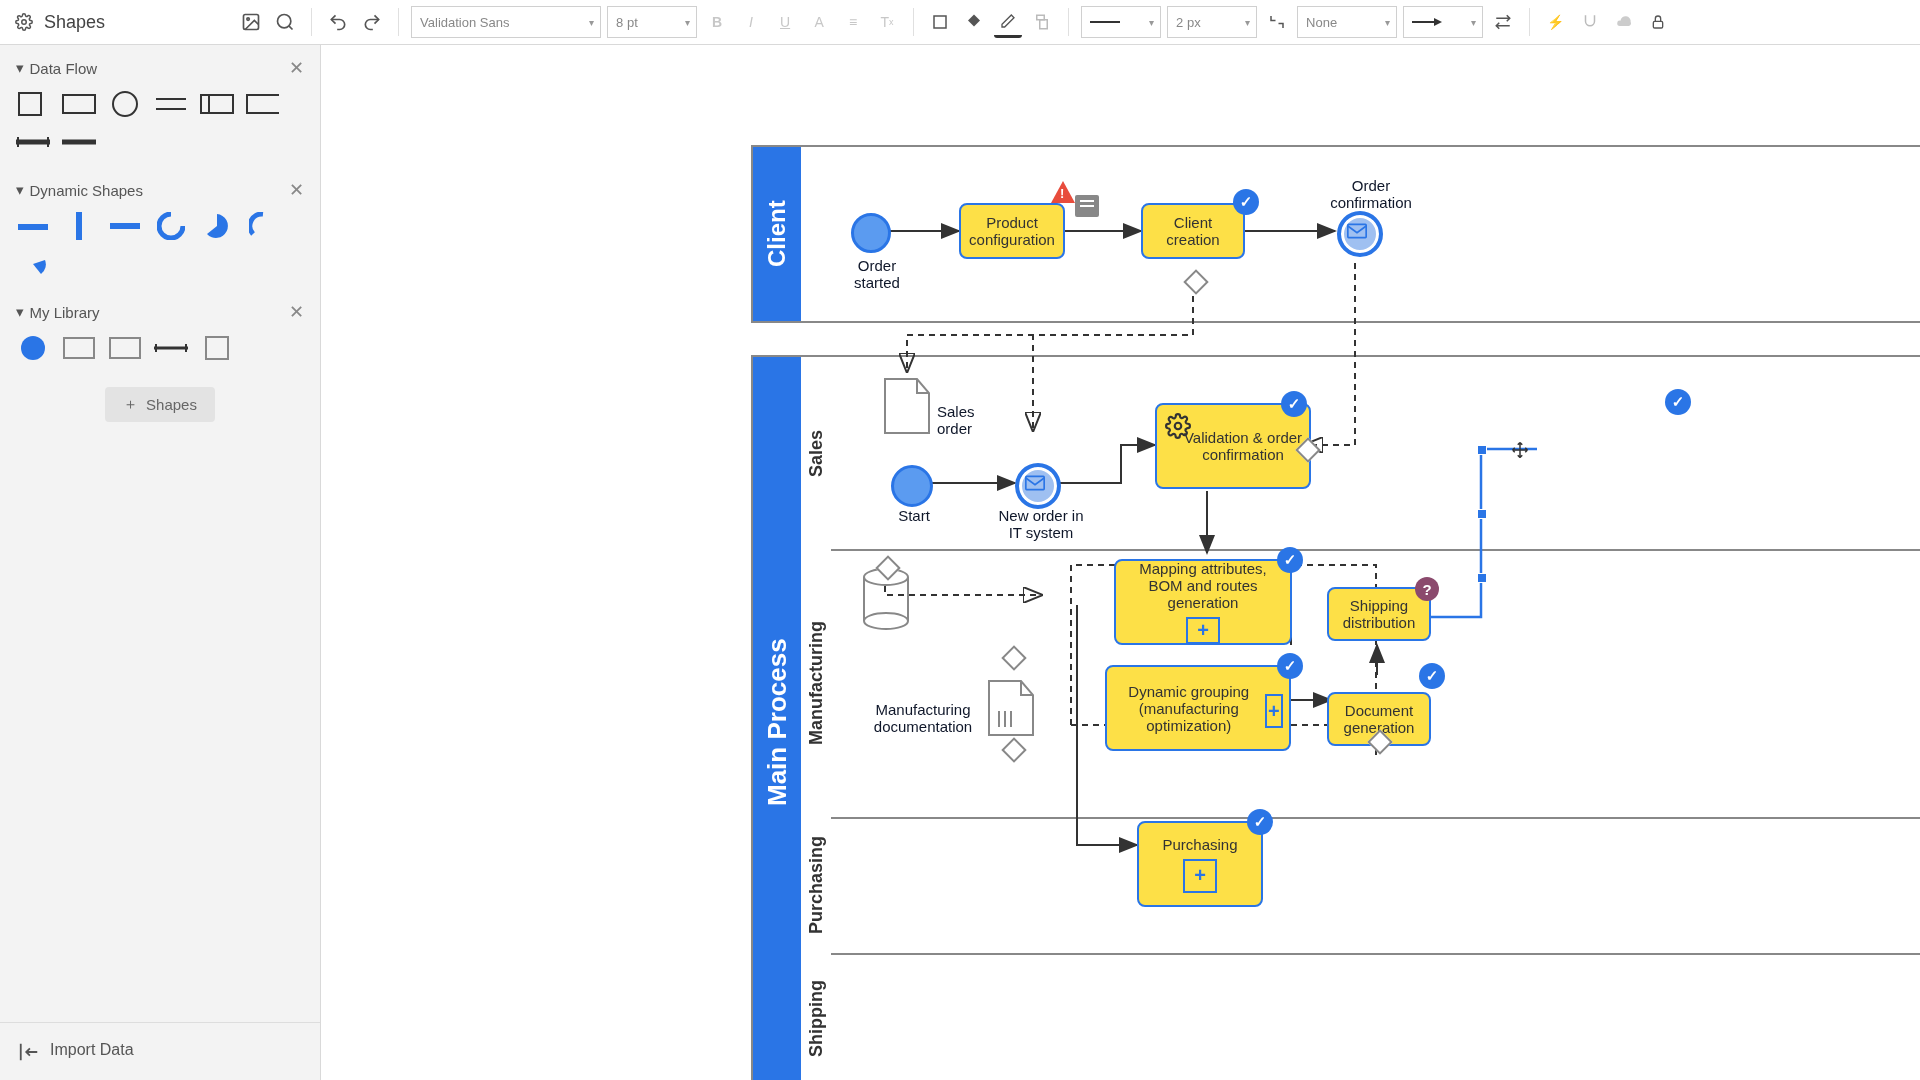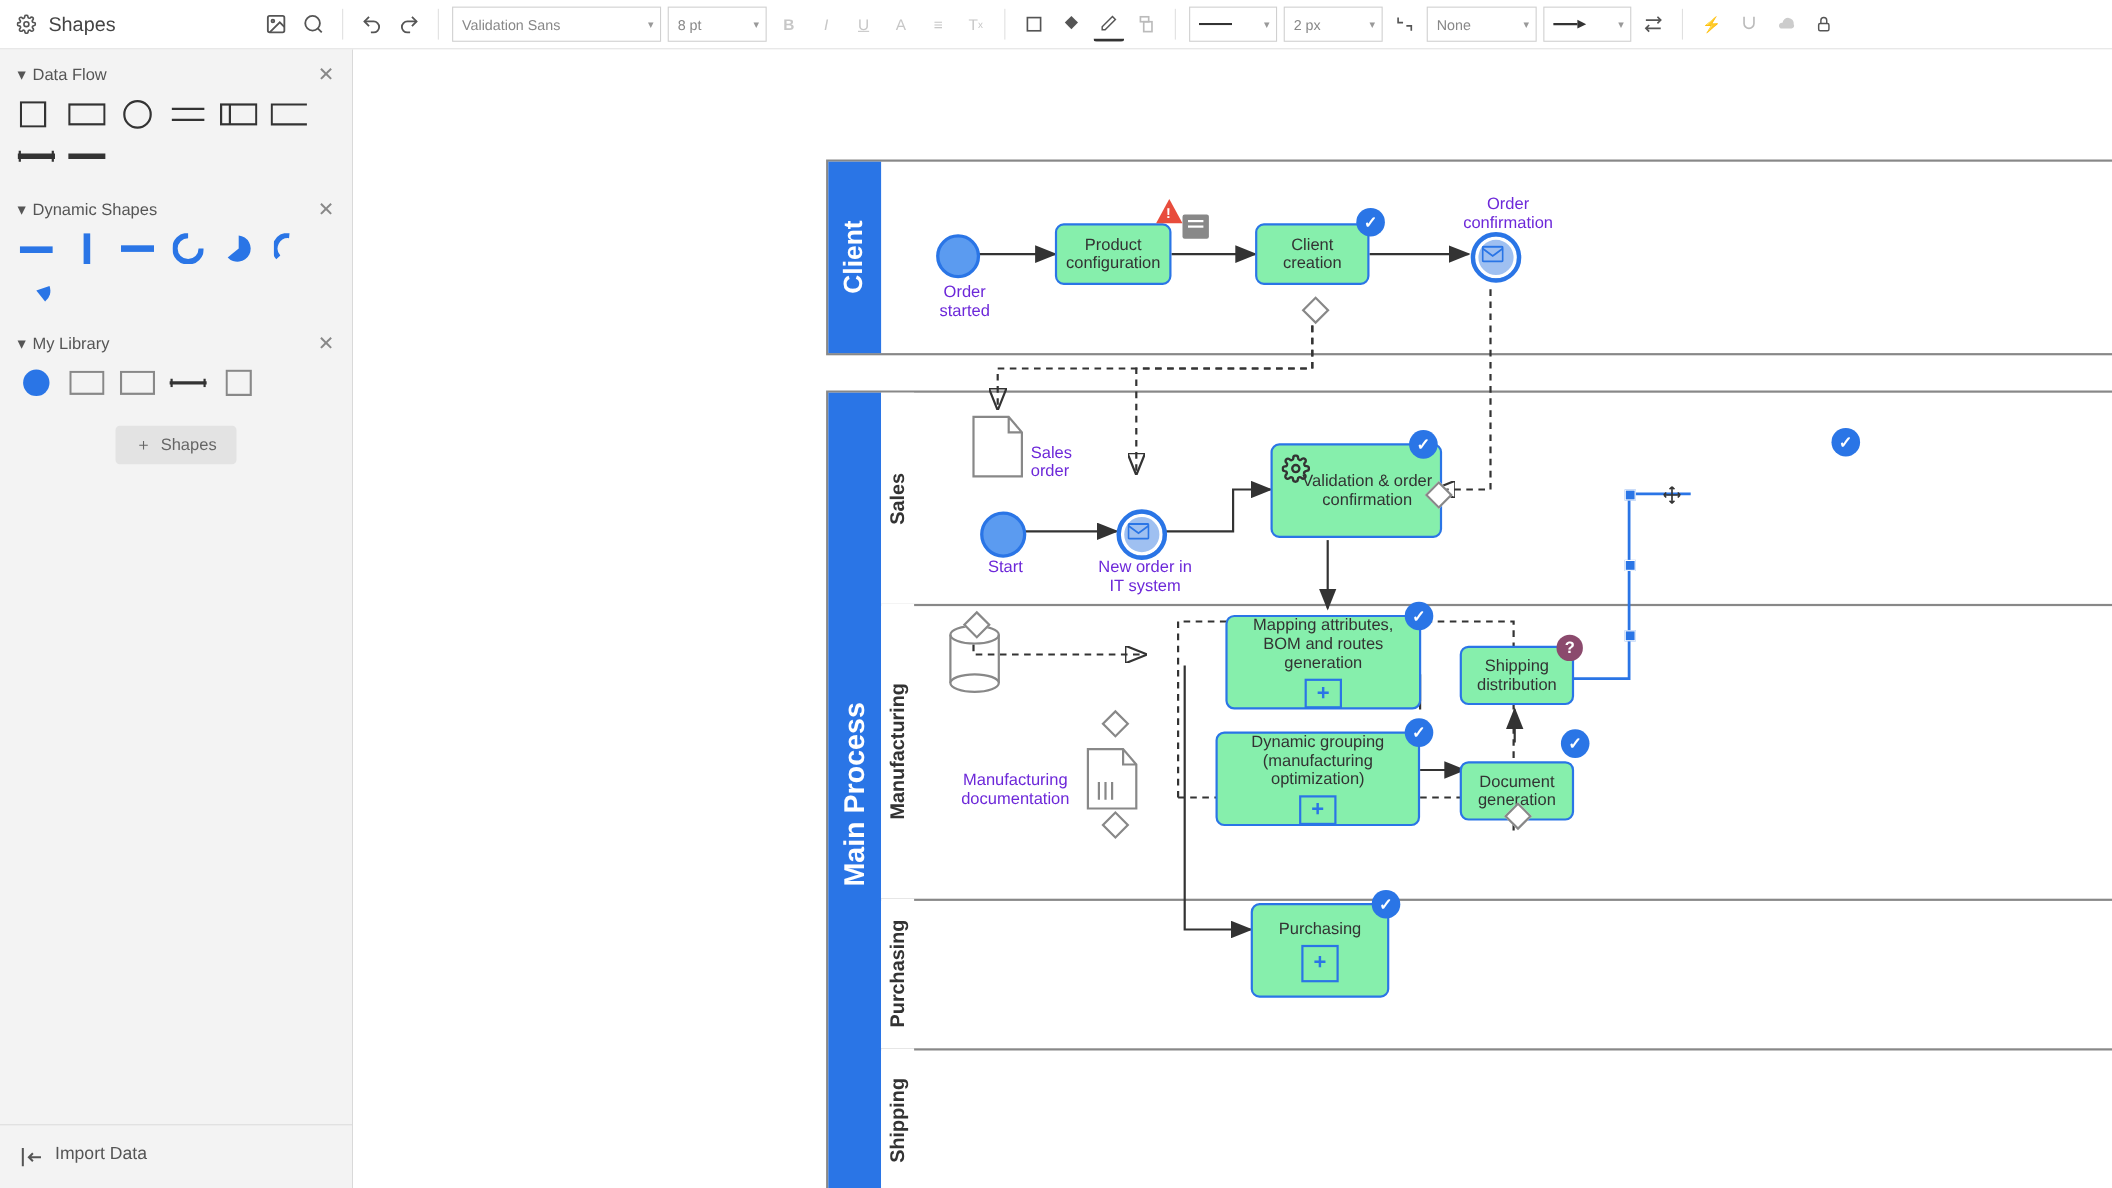--- a/index.html
+++ b/index.html
@@ -20,29 +20,29 @@
   .shp{width:34px;height:26px;display:flex;align-items:center;justify-content:center}
   .shp svg{display:block}
   .add-shapes{margin:14px auto;background:#e3e3e3;border-radius:4px;padding:8px 18px;display:flex;align-items:center;gap:8px;color:#666;font-size:15px;width:fit-content}
   .sidebar-bottom{margin-top:auto;border-top:1px solid #ddd;padding:18px;display:flex;align-items:flex-start;gap:10px;color:#555;font-size:16px}
   .canvas{flex:1;position:relative;background:#fff;overflow:hidden}
   .diagram{position:absolute;left:430px;top:100px;width:1305px;height:940px}
   .lane{position:absolute;left:0;right:0;border:2px solid #888;background:#fff}
   .lane-label{position:absolute;left:0;top:0;bottom:0;width:48px;background:#2a75e6;color:#fff;display:flex;align-items:center;justify-content:center;writing-mode:vertical-rl;transform:rotate(180deg);font-weight:bold;font-size:24px}
   .sublane-label{position:absolute;left:48px;top:0;bottom:0;width:30px;background:#fff;display:flex;align-items:center;justify-content:center;writing-mode:vertical-rl;transform:rotate(180deg);font-weight:bold;font-size:18px;color:#333;border-right:0}
   .sub-sep{position:absolute;left:48px;right:0;height:0;border-top:2px solid #888}
-  .node{position:absolute;border:2px solid #2a75e6;background:#86efac;border-radius:8px;display:flex;align-items:center;justify-content:center;text-align:center;font-size:15px;padding:6px;box-sizing:border-box}
+  .node{position:absolute;border:2px solid #2a75e6;background:#fde047;border-radius:8px;display:flex;align-items:center;justify-content:center;text-align:center;font-size:15px;padding:6px;box-sizing:border-box}
   .node.sel{border-width:3px}
   .circle{position:absolute;border:3px solid #2a75e6;background:#5b9bf0;border-radius:50%}
   .circle.light{background:#9fc0f1}
   .check{position:absolute;width:26px;height:26px;border-radius:50%;background:#2a75e6;color:#fff;display:flex;align-items:center;justify-content:center;font-size:15px;font-weight:bold}
   .warn{position:absolute;width:0;height:0;border-left:12px solid transparent;border-right:12px solid transparent;border-bottom:22px solid #e84c3c}
   .warn::after{content:"!";position:absolute;left:-3px;top:5px;color:#fff;font-weight:bold;font-size:13px}
   .qmark{position:absolute;width:24px;height:24px;border-radius:50%;background:#8b4a6d;color:#fff;display:flex;align-items:center;justify-content:center;font-size:15px;font-weight:bold}
-  .txt{position:absolute;font-size:15px;text-align:center;color:#6d28d9}
+  .txt{position:absolute;font-size:15px;text-align:center;color:#0f172a}
   .plusbox{width:30px;height:30px;border:2px solid #2a75e6;display:flex;align-items:center;justify-content:center;color:#2a75e6;font-weight:bold;font-size:20px;margin-top:6px}
   .diamond{position:absolute;width:14px;height:14px;border:2px solid #888;transform:rotate(45deg);background:#fff}
   .sel-handle{position:absolute;width:8px;height:8px;background:#2a75e6;border:1px solid #fff}
   svg.wires{position:absolute;left:0;top:0;width:100%;height:100%;pointer-events:none}
 </style>
 </head>
 <body>
 
 <div class="toolbar">
   <div class="btn">
@@ -449,21 +449,21 @@
             <ellipse cx="25" cy="54" rx="22" ry="8" fill="#fff" stroke="#888" stroke-width="2"></ellipse>
           </svg></div>
       <div class="diamond" style="left:128px;top:414px"></div>
 
       <div class="node" style="left:363px;top:414px;width:178px;height:86px;flex-direction:column">
         <span>Mapping attributes, BOM and routes generation</span>
         <div class="plusbox">+</div>
       </div>
       <div class="check" style="left:526px;top:402px">✓</div>
 
-      <div class="node" style="left:354px;top:520px;width:186px;height:86px;flex-direction:column">
+      <div class="node" style="left:354px;top:520px;width:186px;height:86px;">
         <span>Dynamic grouping (manufacturing optimization)</span>
         <div class="plusbox">+</div>
       </div>
       <div class="check" style="left:526px;top:508px">✓</div>
 
       <div class="node" style="left:576px;top:442px;width:104px;height:54px">
           <span>Shipping distribution</span>
         </div>
       <div class="qmark" style="left:664px;top:432px">?</div>
 

